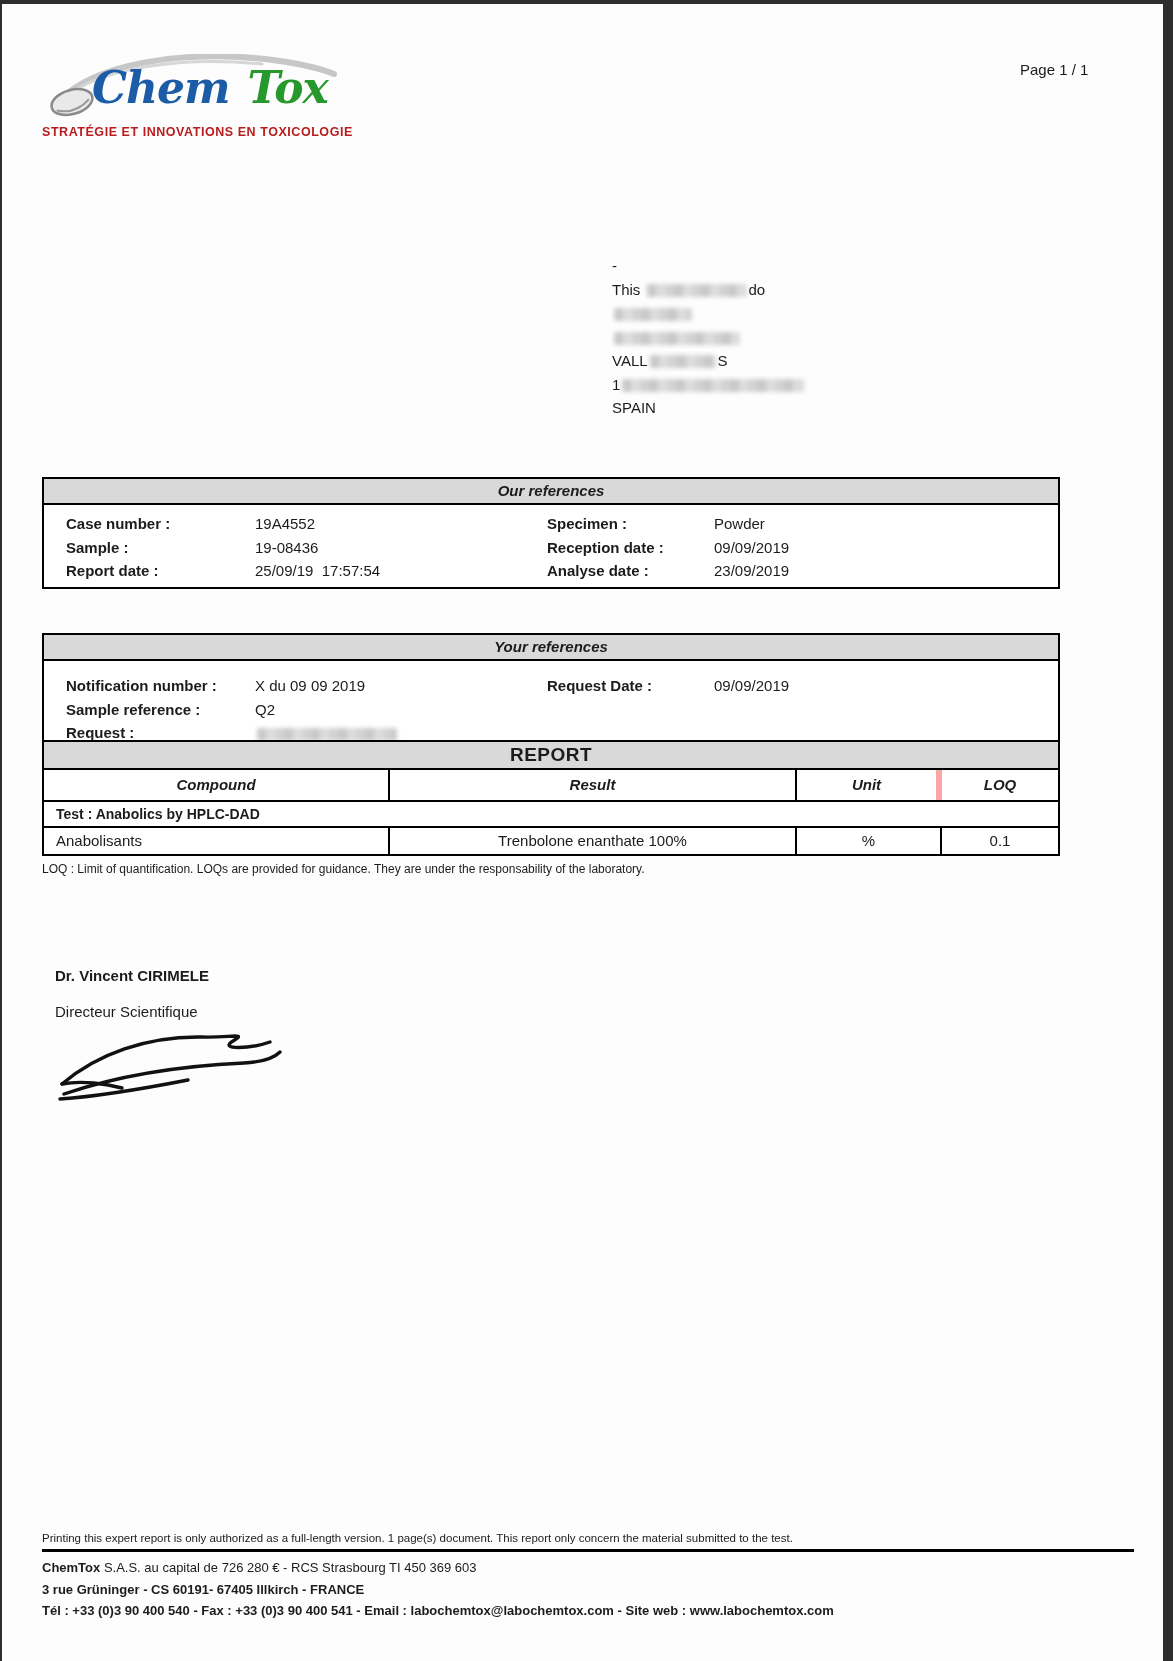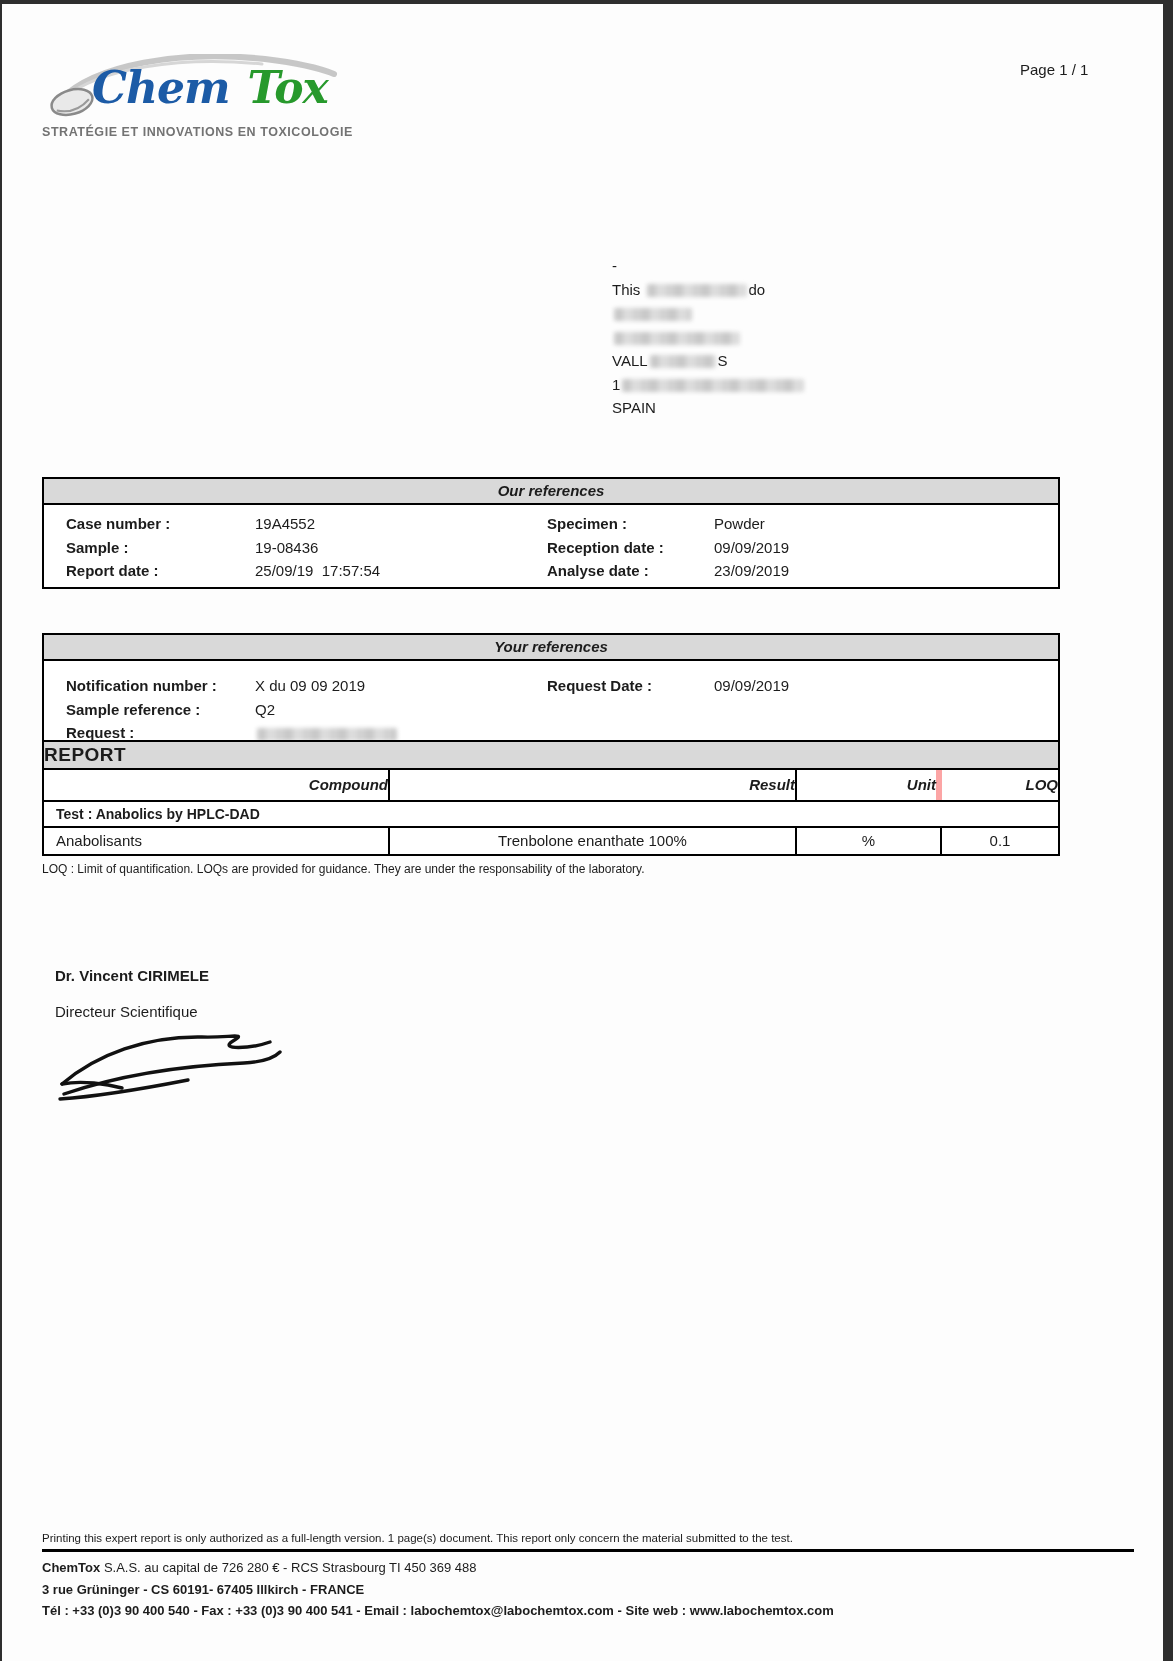--- a/index.html
+++ b/index.html
@@ -35,22 +35,22 @@
   .refrow .v1{width:292px;white-space:pre;}
   .refrow .l2{width:167px;font-weight:bold;}
   .refrow .v2{flex:1;white-space:pre;}
   #our-refs{top:473px;height:112px;}
   #our-refs .content{padding-top:7px;}
   #your-refs{top:604px;height:114px;margin-top:25px;}
   #your-refs .content{padding-top:13px;}
 
   
   .report{position:absolute;left:40px;top:736px;width:1018px;border:2px solid #000;box-sizing:border-box;background:#fff;}
-  .report .title{height:26px;line-height:26px;background:#d9d9d9;border-bottom:2px solid #000;text-align:left;font-weight:bold;font-size:19px;letter-spacing:0.5px;}
-  .rcols{display:flex;border-bottom:2px solid #000;height:30px;line-height:30px;font-style:italic;font-weight:bold;font-size:15px;text-align:right;}
+  .report .title{height:26px;line-height:26px;background:#d9d9d9;border-bottom:2px solid #000;text-align:center;font-weight:bold;font-size:19px;letter-spacing:0.5px;}
+  .rcols{display:flex;border-bottom:2px solid #000;height:30px;line-height:30px;font-style:italic;font-weight:bold;font-size:15px;text-align:center;}
   .rcols .c1{width:346px;border-right:2px solid #000;box-sizing:border-box;}
   .rcols .c2{width:407px;border-right:2px solid #000;box-sizing:border-box;}
   .rcols .c3{width:145px;border-right:6px solid #fca5a5;box-sizing:border-box;}
   .rcols .c4{flex:1;}
   .rtest{height:24px;line-height:24px;border-bottom:2px solid #000;font-weight:bold;font-size:14px;padding-left:12px;}
   .rdata{display:flex;height:26px;line-height:26px;font-size:15px;text-align:center;}
   .rdata .c1{width:346px;border-right:2px solid #000;box-sizing:border-box;text-align:left;padding-left:12px;}
   .rdata .c2{width:407px;border-right:2px solid #000;box-sizing:border-box;}
   .rdata .c3{width:145px;border-right:2px solid #000;box-sizing:border-box;}
   .rdata .c4{flex:1;}
@@ -80,21 +80,21 @@
         <path d="M 20 46 C 55 10, 140 -4, 225 5 C 258 9, 282 15, 294 20" fill="none" stroke="#bdbdbd" stroke-width="6" stroke-linecap="round" opacity="0.85"></path>
         <path d="M 24 44 C 60 14, 140 2, 222 10" fill="none" stroke="#d6d6d6" stroke-width="3" stroke-linecap="round"></path>
         <g transform="rotate(-16 32 48)">
           <ellipse cx="32" cy="48" rx="21" ry="12" fill="#e9e9e9" stroke="#8a8a8a" stroke-width="2.5"></ellipse>
           <path d="M 15 52 Q 32 61 49 50" fill="none" stroke="#9a9a9a" stroke-width="2"></path>
         </g>
       </svg>
       <div class="brand">
         <span class="chem" style="color:#1c5ba6;">Chem</span><span class="tox" style="color:#27992c;">Tox</span>
       </div>
-      <div class="tagline" style="color:#737373;">STRATÉGIE ET INNOVATIONS EN TOXICOLOGIE</div>
+      <div class="tagline" style="color:#b91c1c;">STRATÉGIE ET INNOVATIONS EN TOXICOLOGIE</div>
     </div>
 
     <div class="pagenum">Page 1 / 1</div>
 
     <div class="address">
       <div><span>-</span></div>
       <div><span>This </span><span class="blur" style="width:100px;"></span><span>do</span></div>
       <div><span class="blur" style="width:78px;"></span></div>
       <div><span class="blur" style="width:126px;"></span></div>
       <div><span>VALL</span><span class="blur" style="width:66px;"></span><span>S</span></div>
@@ -170,18 +170,18 @@
       <g fill="none" stroke="#111" stroke-width="3.4" stroke-linecap="round">
         <path d="M 10 62 C 45 32, 95 14, 150 15 C 178 16, 196 10, 181 19 C 166 28, 198 27, 218 20"></path>
         <path d="M 12 72 C 62 55, 125 44, 192 41 C 212 40, 223 35, 228 30"></path>
         <path d="M 8 77 C 52 74, 95 66, 136 58"></path>
         <path d="M 10 62 C 30 58, 55 62, 70 66"></path>
       </g>
     </svg>
 
     <div class="notice">Printing this expert report is only authorized as a full-length version. 1 page(s) document. This report only concern the material submitted to the test.</div>
     <div class="rule"></div>
-    <div class="f-company"><b>ChemTox</b><span> S.A.S. au capital de 726 280 € - RCS Strasbourg TI 450 369 488</span></div>
+    <div class="f-company"><b>ChemTox</b><span> S.A.S. au capital de 726 280 € - RCS Strasbourg TI 450 369 603</span></div>
     <div class="f-address">3 rue Grüninger - CS 60191- 67405 Illkirch - FRANCE</div>
     <div class="f-contact">Tél : +33 (0)3 90 400 540 - Fax : +33 (0)3 90 400 541 - Email : labochemtox@labochemtox.com - Site web : www.labochemtox.com</div>
 
   </div>
 </div>
 
 </body></html>

